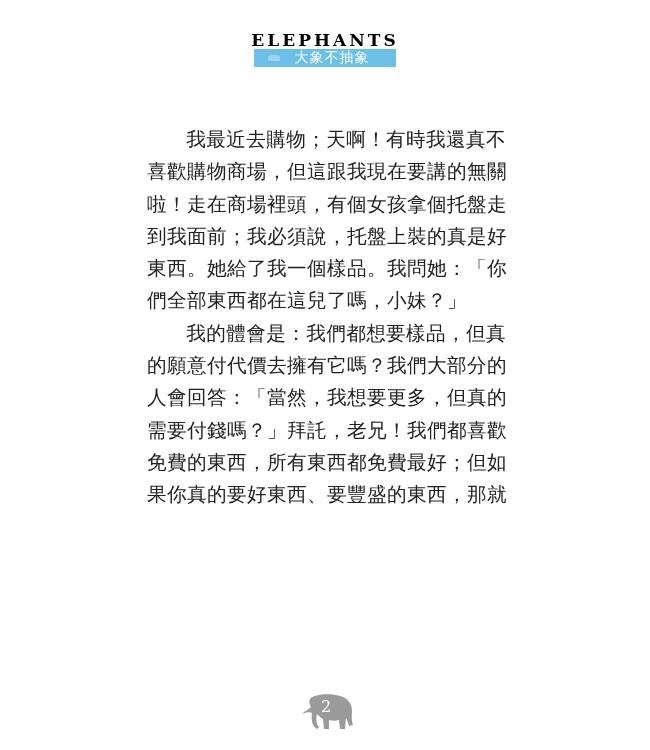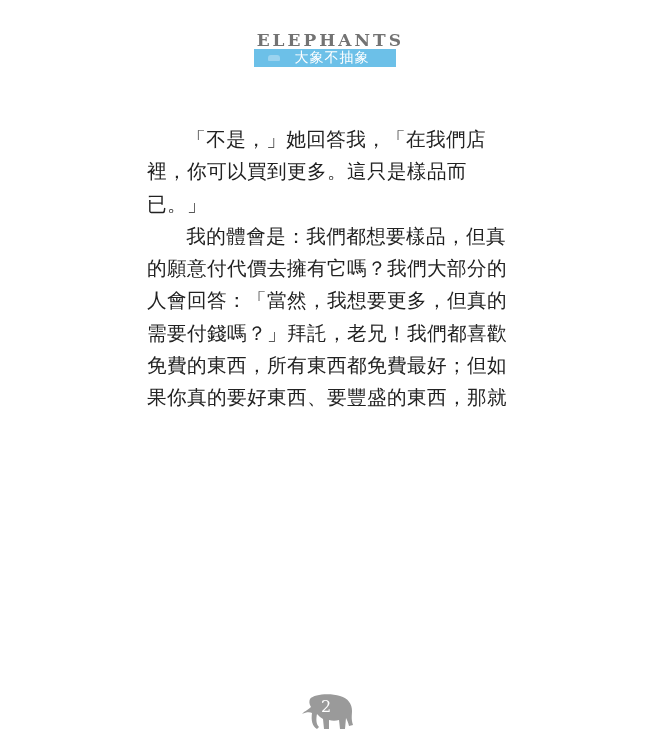--- a/index.html
+++ b/index.html
@@ -8,23 +8,22 @@
     position: relative; overflow: hidden;
     font-family: "DejaVu Serif", "Liberation Serif", serif;
   }
   .header {
     position: absolute; left: 246px; top: 32px; width: 158px;
     text-align: center;
   }
   .header .en {
     font-family: "DejaVu Serif", "Liberation Serif", serif;
     font-weight: bold; font-size: 17px; letter-spacing: 3px;
-    color: #737373; line-height: 16px; height: 16px;
+    color: #000000; line-height: 16px; height: 16px;
     transform: scaleY(0.95);
-    text-align: right;
   }
   .header .band {
     background: #6cc0e8; height: 18px; margin: 1px 8px;
     display: flex; align-items: center; justify-content: center;
     position: relative;
   }
   .header .band .mini-elephant {
     position: absolute; left: 14px; top: 6px; width: 12px; height: 6px;
     background: #9bd3ef; border-radius: 3px 3px 1px 1px;
   }
@@ -53,21 +52,21 @@
 
 <div class="header">
   <div class="en">ELEPHANTS</div>
   <div class="band">
     <span class="mini-elephant"></span>
     <span class="cn">大象不抽象</span>
   </div>
 </div>
 
 <div class="body-text">
-  <p>「不是，」她回答我，「在我們店裡，你可以買到更多。這只是樣品而已。」</p>
+  <p>我最近去購物；天啊！有時我還真不喜歡購物商場，但這跟我現在要講的無關啦！走在商場裡頭，有個女孩拿個托盤走到我面前；我必須說，托盤上裝的真是好東西。她給了我一個樣品。我問她：「你們全部東西都在這兒了嗎，小妹？」</p>
   <p>我的體會是：我們都想要樣品，但真的願意付代價去擁有它嗎？我們大部分的人會回答：「當然，我想要更多，但真的需要付錢嗎？」拜託，老兄！我們都喜歡免費的東西，所有東西都免費最好；但如果你真的要好東西、要豐盛的東西，那就</p>
 </div>
 
 <div class="footer">
   <svg viewBox="0 0 60 40">
     <path fill="#9a9a9a" d="M14 6 C18 1, 34 0, 44 3 C52 5, 56 11, 56 18 C56 22, 55 26, 57 32 L53 33 C52 29, 51 27, 50 25 L49 36 L44 36 L43 27 C40 28, 36 28, 33 27 L33 36 L28 36 L27 26 C25 25, 23 23, 21 21 C20 26, 20 31, 23 34 L21 36 C16 33, 15 27, 16 20 C14 19, 10 19, 6 21 L8 19 C11 17, 13 16, 15 14 C13 11, 13 8, 14 6 Z"></path>
   </svg>
   <div class="num">2</div>
 </div>
 

